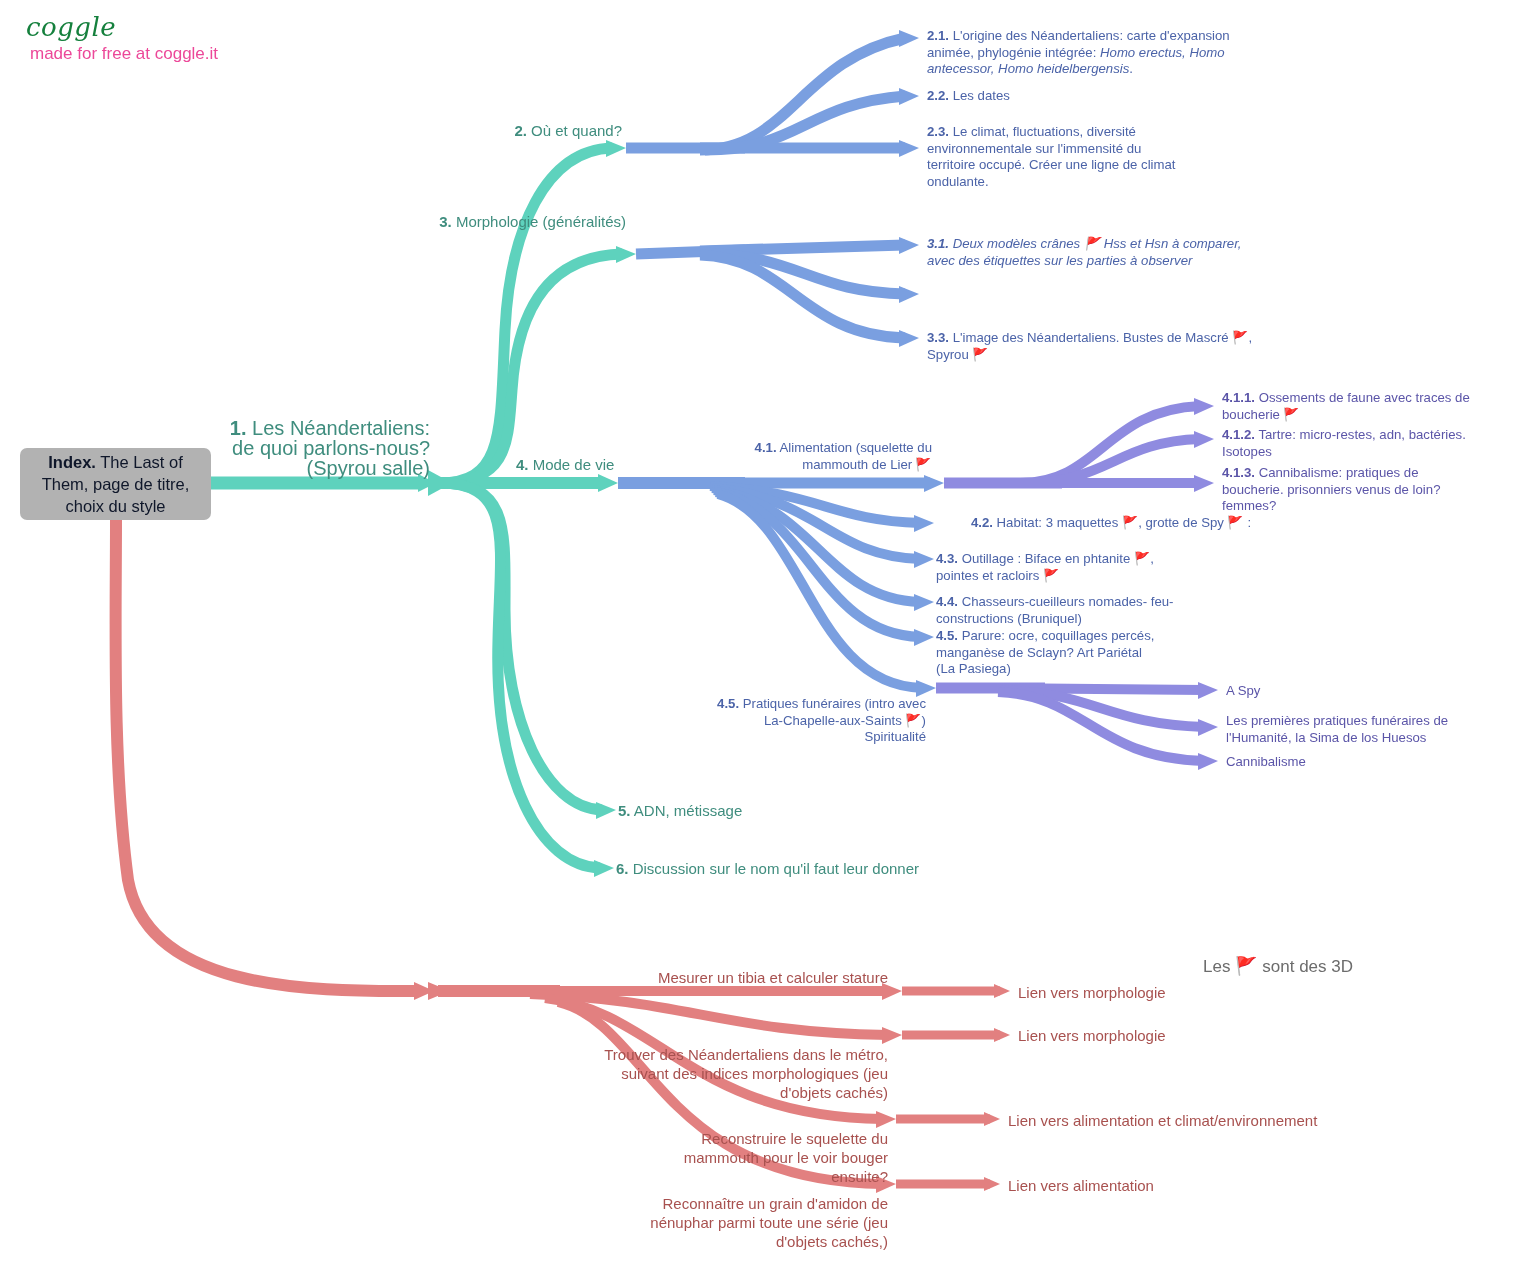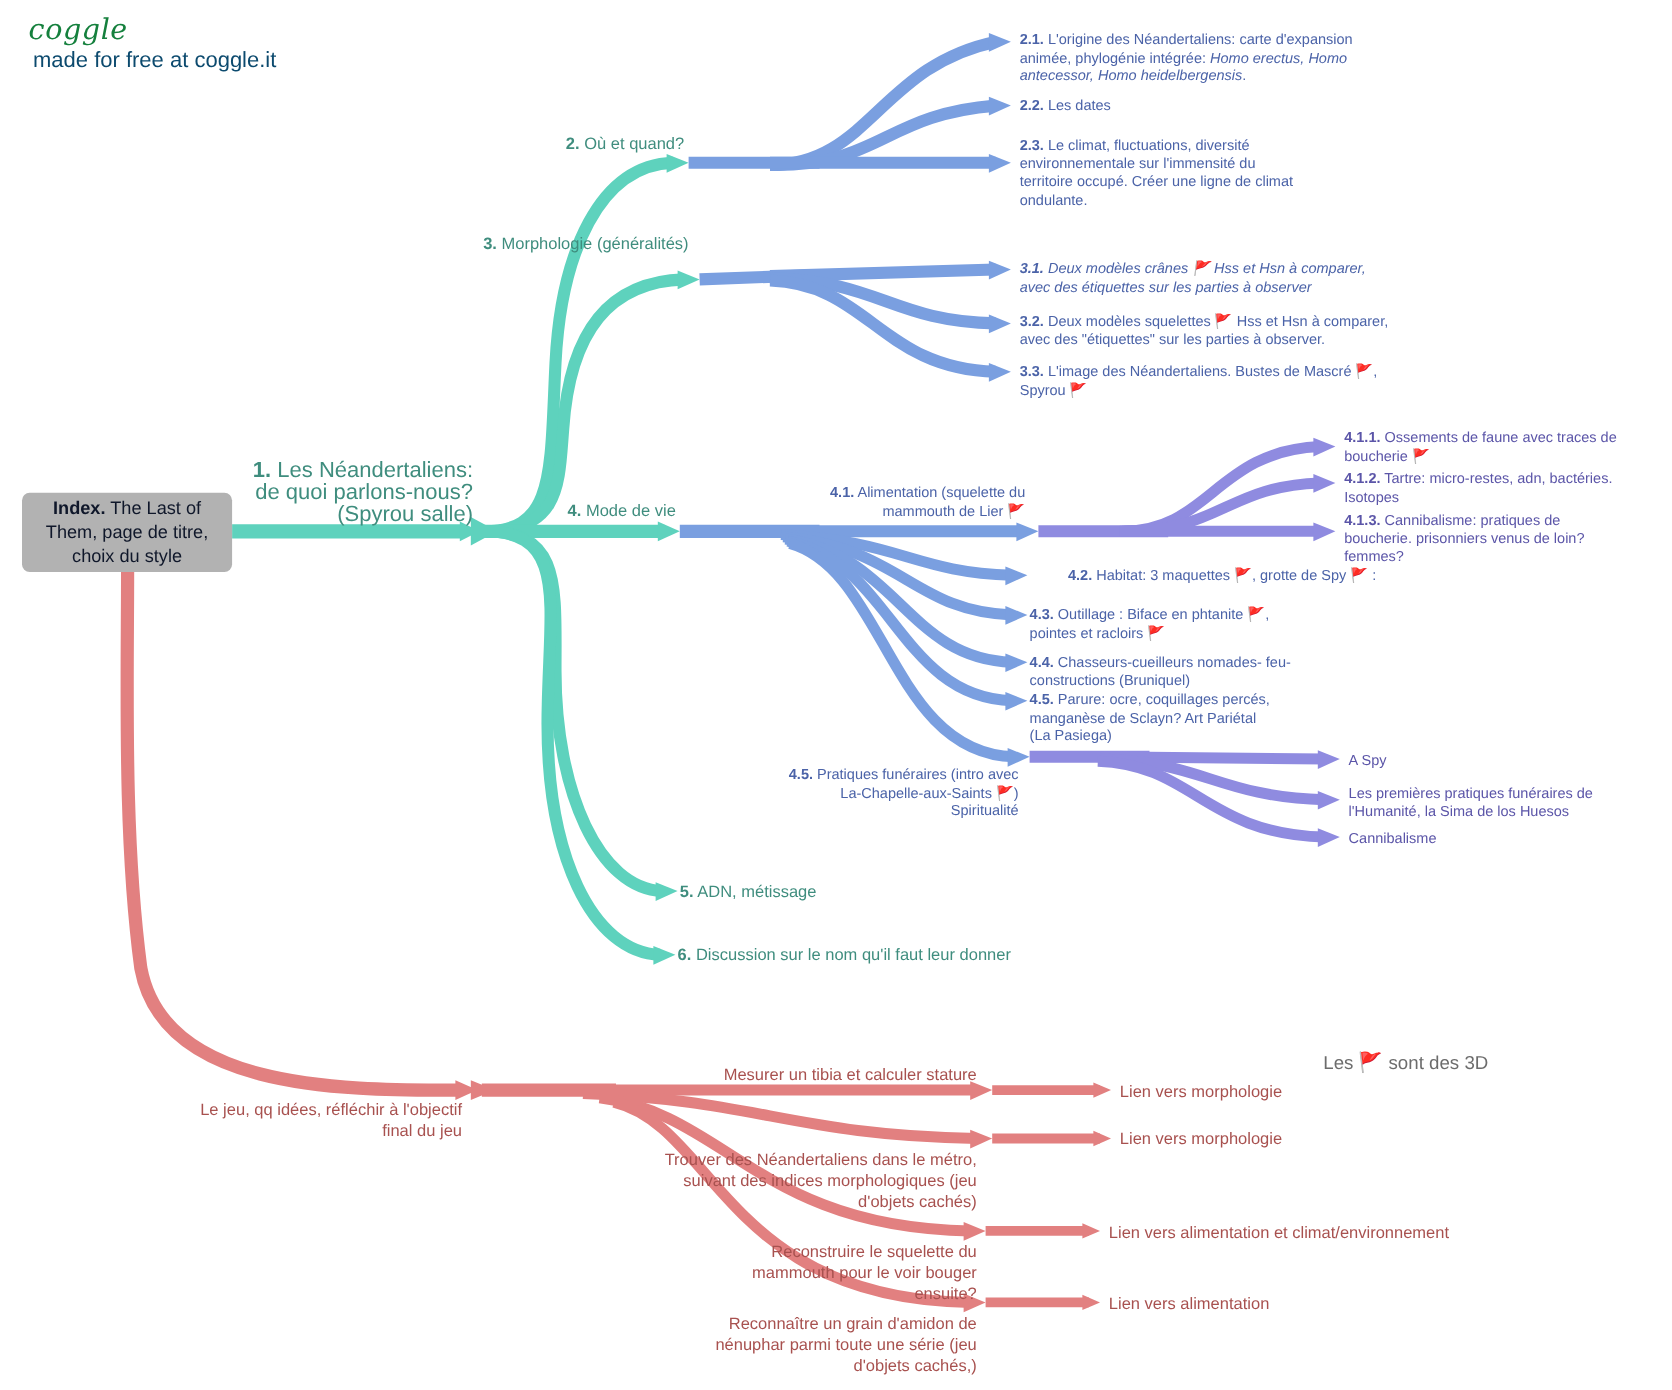--- a/index.html
+++ b/index.html
@@ -12,21 +12,21 @@
   svg#wires{position:absolute;left:0;top:0;width:1520px;height:1264px;pointer-events:none;}
 
   
   .brand-logo{
     position:absolute;left:26px;top:12px;
     font-family:"DejaVu Serif","Liberation Serif",serif;
     font-style:italic;font-size:26px;color:#15803d;letter-spacing:.5px;
   }
   .brand-sub{
     position:absolute;left:30px;top:44px;
-    font-size:20px;color:#0c4a6e;
+    font-size:17px;color:#ec4899;
   }
 
   
   .root-node{
     position:absolute;left:20px;top:448px;width:191px;height:72px;
     background:#b2b2b2;border-radius:7px;
     display:flex;align-items:center;justify-content:center;
     text-align:center;color:#0f172a;font-size:16.5px;line-height:22px;
     padding:0 8px;box-sizing:border-box;
   }
@@ -200,23 +200,20 @@
   </div>
 
   <div class="lbl r mid t-teal" style="left:400px;top:212px;width:226px;">
     <b>3.</b><span> Morphologie (généralités)</span>
   </div>
 
   <div class="lbl l t-blue" style="left:927px;top:236px;width:340px;font-style:italic;">
     <b>3.1.</b><span> Deux modèles crânes </span><span class="flag">🚩</span><span> Hss et Hsn à comparer, avec des étiquettes sur les parties à observer</span>
   </div>
 
-  <div class="lbl l t-blue" style="left:927px;top:284px;width:348px;">
-    <b>3.2.</b><span> Deux modèles squelettes </span><span class="flag">🚩</span><span> Hss et Hsn à comparer, avec des "étiquettes" sur les parties à observer.</span>
-  </div>
 
   <div class="lbl l t-blue" style="left:927px;top:330px;width:352px;">
     <b>3.3.</b><span> L'image des Néandertaliens. Bustes de Mascré </span><span class="flag">🚩</span><span>, Spyrou </span><span class="flag">🚩</span>
   </div>
 
   <div class="lbl l mid t-teal" style="left:516px;top:455px;width:200px;">
     <b>4.</b><span> Mode de vie</span>
   </div>
 
   <div class="lbl r t-blue" style="left:700px;top:440px;width:232px;">
@@ -268,23 +265,20 @@
   </div>
 
   <div class="lbl l mid t-teal" style="left:618px;top:801px;width:260px;">
     <b>5.</b><span> ADN, métissage</span>
   </div>
 
   <div class="lbl l mid t-teal" style="left:616px;top:859px;width:400px;">
     <b>6.</b><span> Discussion sur le nom qu'il faut leur donner</span>
   </div>
 
-  <div class="lbl r mid t-salmon" style="left:180px;top:1000px;width:240px;">
-    <span>Le jeu, qq idées, réfléchir à l'objectif final du jeu</span>
-  </div>
 
   <div class="lbl r mid t-salmon" style="left:600px;top:968px;width:288px;">
     <span>Mesurer un tibia et calculer stature</span>
   </div>
   <div class="lbl l mid t-salmon" style="left:1018px;top:983px;width:240px;">
     <span>Lien vers morphologie</span>
   </div>
 
   <div class="lbl r mid t-salmon" style="left:600px;top:1045px;width:288px;">
     <span>Trouver des Néandertaliens dans le métro, suivant des indices morphologiques (jeu d'objets cachés)</span>

